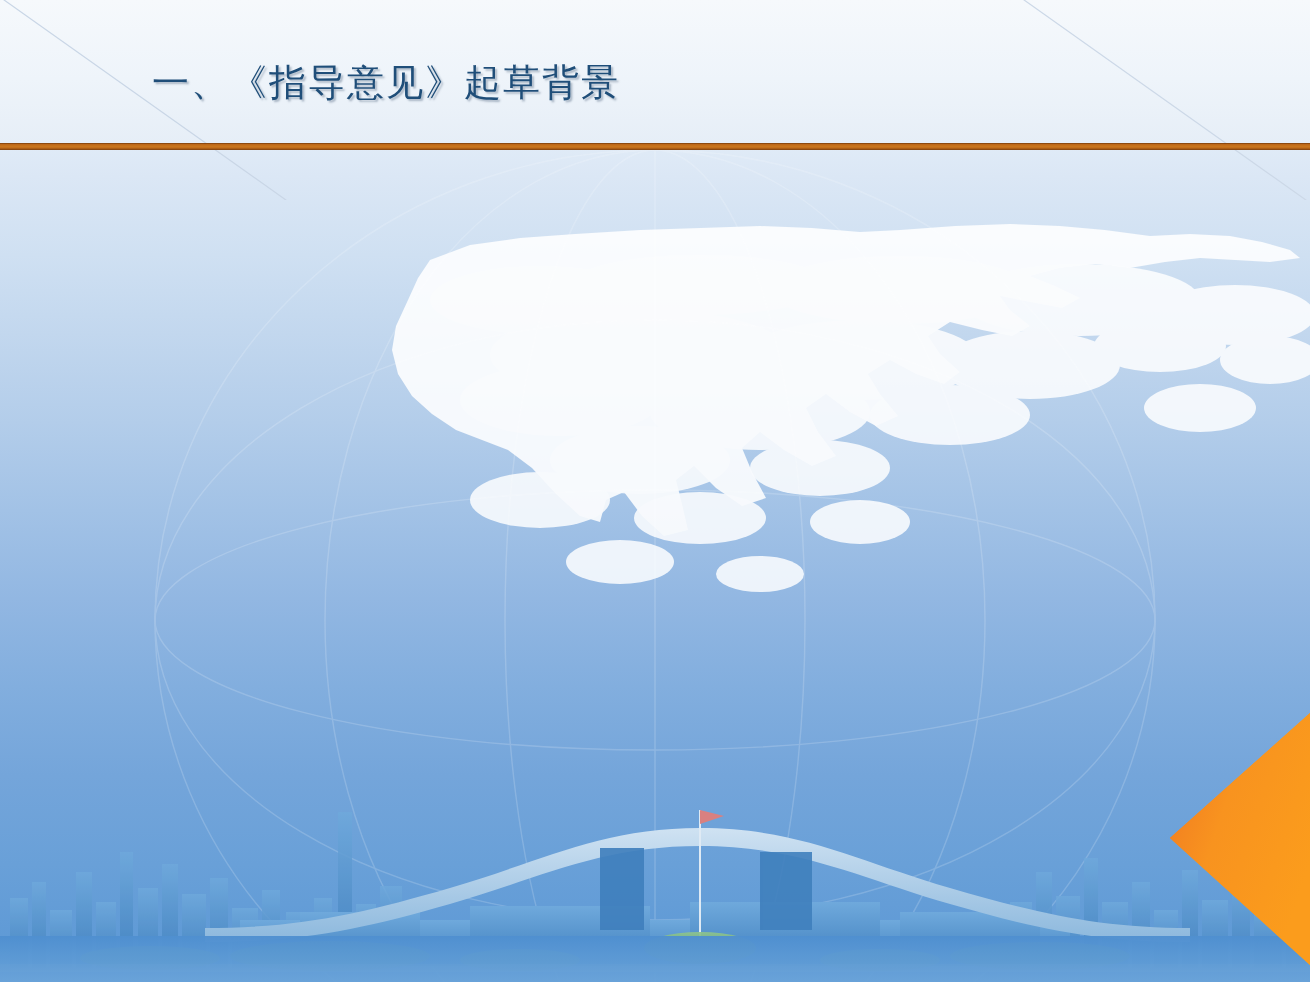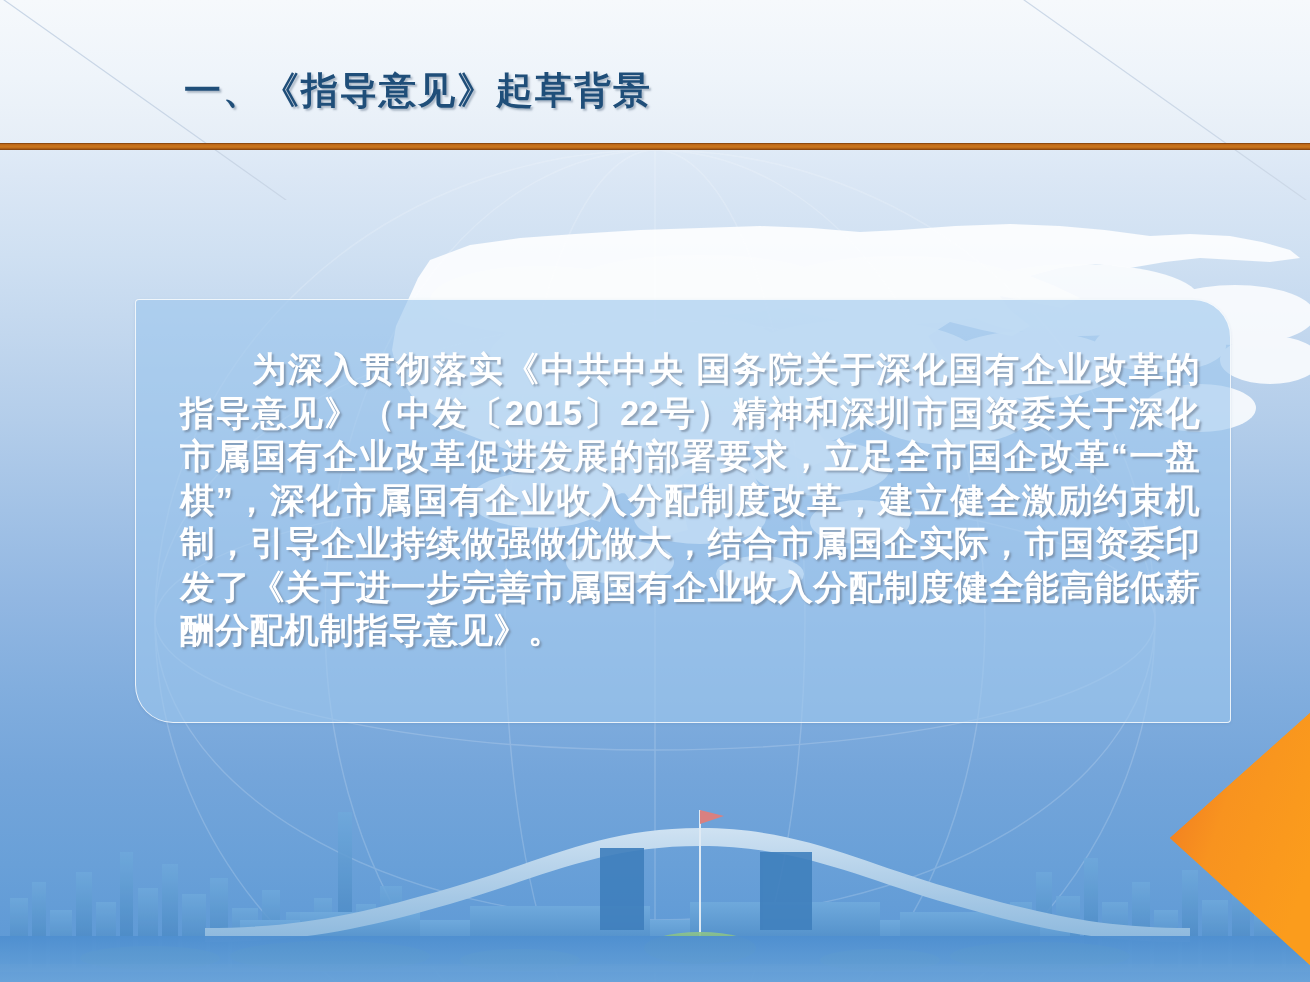--- a/index.html
+++ b/index.html
@@ -43,25 +43,24 @@
   #divider-rule {
     position:absolute; left:0; top:143px; width:1310px; height:7px;
     background:linear-gradient(to bottom,
       #8d4a10 0%, #8d4a10 14%,
       #c06a18 22%, #c8751c 50%, #c06a18 74%,
       #8d4a10 86%, #8d4a10 100%);
   }
 
   
   #slide-title {
-    position:absolute; left:152px; top:66px;
-    font-size:37px; font-weight:bold; letter-spacing:2px;
+    position:absolute; left:152px; top:58px;
+    font-size:37px; font-weight:normal; letter-spacing:2px;
     color:#1f4e79; white-space:nowrap;
     text-shadow:2px 2px 2px rgba(90,110,135,0.45);
-    margin-left:32px;
   }
 
   
   #world-map {
     position:absolute; left:0; top:150px; width:1310px; height:640px;
     opacity:0.92; pointer-events:none;
   }
   #globe-arcs {
     position:absolute; left:0; top:150px; width:1310px; height:832px;
     pointer-events:none; opacity:0.5;
@@ -255,17 +254,14 @@
 
   <div id="header-band"></div>
   <svg id="header-diagonal" viewBox="0 0 1310 200" preserveAspectRatio="none">
     <line x1="-10" y1="-10" x2="300" y2="210" stroke="#c9d6e6" stroke-width="1.2"></line>
     <line x1="1010" y1="-10" x2="1320" y2="210" stroke="#ccd8e7" stroke-width="1.2"></line>
   </svg>
   <div id="divider-rule"></div>
 
   <div id="slide-title">一、《指导意见》起草背景</div>
 
-  <div id="content-box">
-    <div id="content-body">为深入贯彻落实《中共中央 国务院关于深化国有企业改革的指导意见》（中发〔2015〕22号）精神和深圳市国资委关于深化市属国有企业改革促进发展的部署要求，立足全市国企改革“一盘棋”，深化市属国有企业收入分配制度改革，建立健全激励约束机制，引导企业持续做强做优做大，结合市属国企实际，市国资委印发了《关于进一步完善市属国有企业收入分配制度健全能高能低薪酬分配机制指导意见》。</div>
-  </div>
 
 </div>
 
 </body></html>

